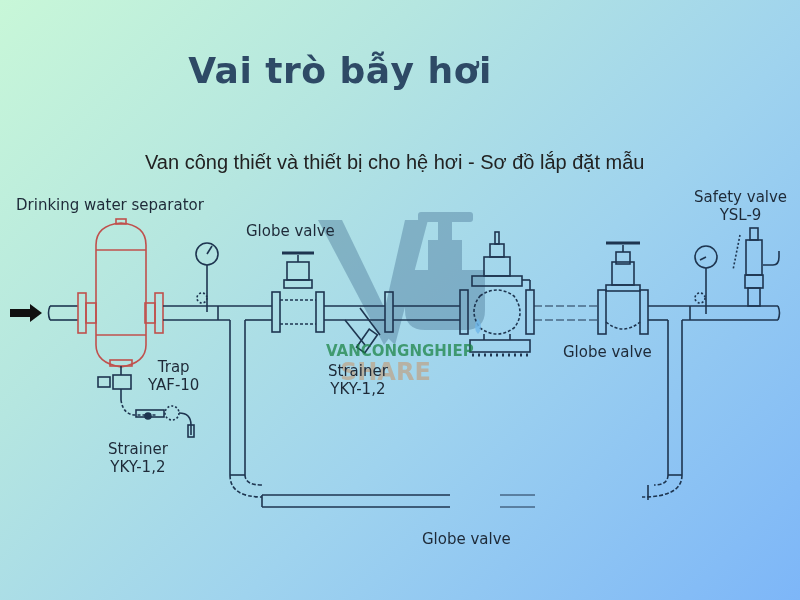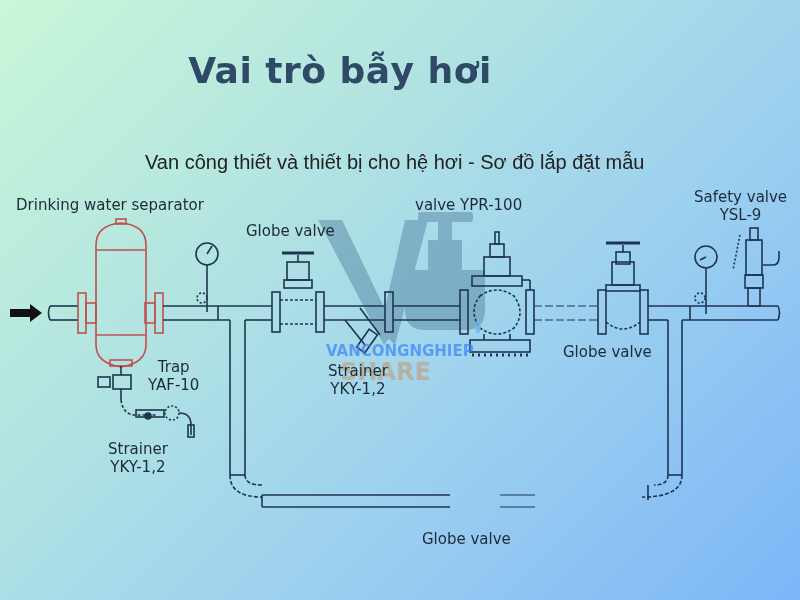--- a/index.html
+++ b/index.html
@@ -180,27 +180,26 @@
       <path d="M121 400 q2 15 15 15 h20" stroke-dasharray="3,2"></path>
       <rect x="136" y="410" width="28" height="7"></rect>
       <circle cx="148" cy="416" r="3" fill="#1e3550"></circle>
       <circle cx="172" cy="413" r="7" stroke-dasharray="2,2"></circle>
       <path d="M179 413 q12 0 12 12 v10"></path>
       <rect x="188" y="425" width="6" height="12"></rect>
     </g>
   </g>
 </svg>
 
-<div class="wm-text" style="left:326px; top:342px; font-size:15px; color:#3b82f6; opacity:0.7;">VANCONGNGHIEP</div>
+<div class="wm-text" style="left:326px; top:342px; font-size:15px; color:#15803d; opacity:0.7;">VANCONGNGHIEP</div>
 <div class="wm-text" style="left:340px; top:358px; font-size:24px; color:#c8956a; opacity:0.55;">SHARE</div>
 
 <div class="label" style="left:16px; top:196px;">Drinking water separator</div>
 <div class="label" style="left:246px; top:222px;">Globe valve</div>
 <div class="label" style="left:415px; top:196px;">
-  <div>valve YPR-100</div>
 </div>
 <div class="label" style="left:694px; top:188px;">
   <div>Safety valve</div>
   <div>YSL-9</div>
 </div>
 <div class="label" style="left:148px; top:358px;">
   <div>Trap</div>
   <div>YAF-10</div>
 </div>
 <div class="label" style="left:328px; top:362px;">

